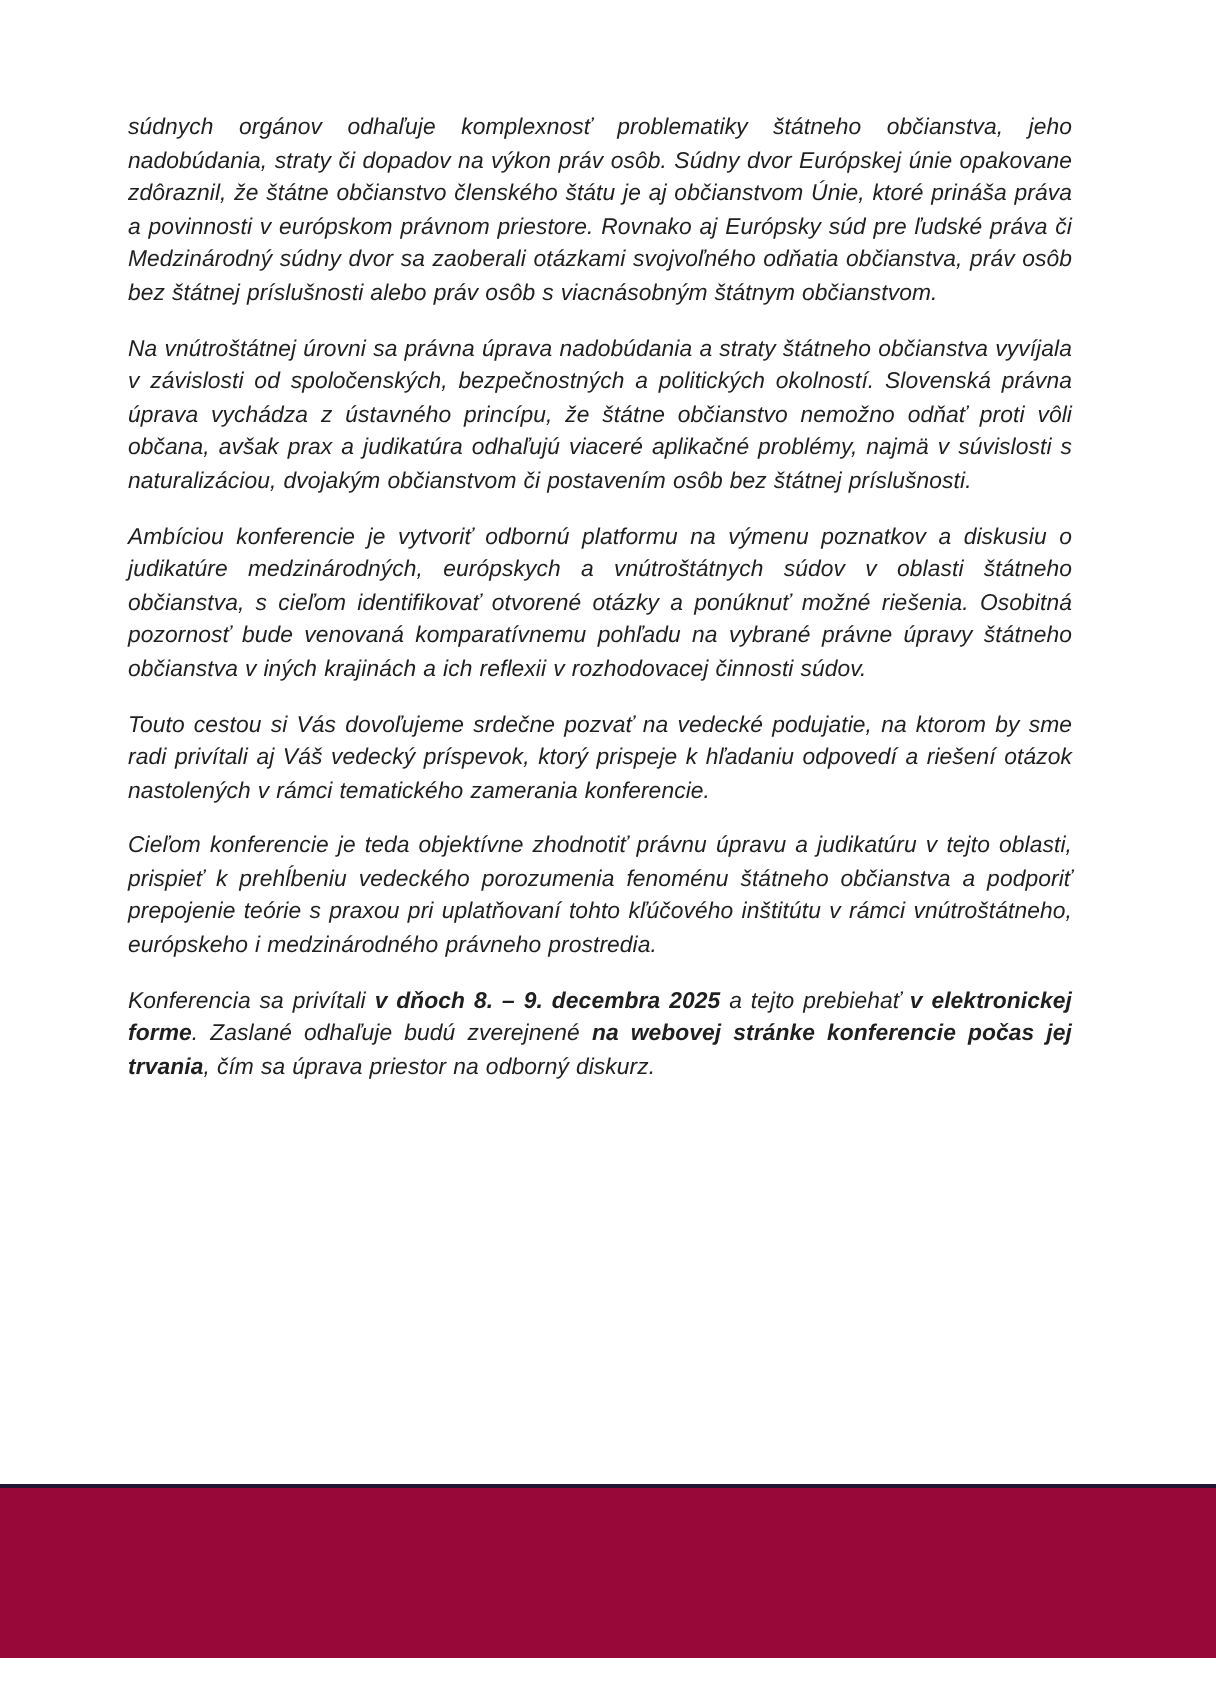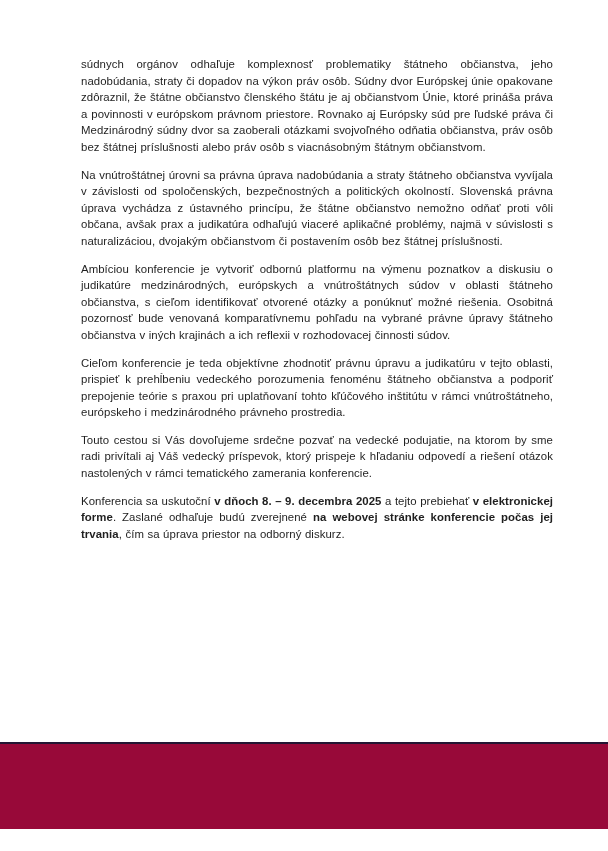--- a/index.html
+++ b/index.html
@@ -9,23 +9,24 @@
   body {
     width: 608px;
     height: 851px;
     position: relative;
     background: #ffffff;
     font-family: "Liberation Sans", sans-serif;
     overflow: hidden;
   }
   .doc-body {
     position: absolute;
-    left: 81px;
+    left: 64px;
     top: 56px;
     width: 472px;
+    font-style: italic;
   }
   .doc-body p.para {
     margin: 0 0 11px 0;
     font-size: 11.4px;
     line-height: 16.6px;
     text-align: justify;
     text-justify: inter-word;
     letter-spacing: 0.05px;
     word-spacing: 0.3px;
   }
@@ -45,18 +46,18 @@
     border-top-width: 2px;
   }
 </style>
 </head>
 <body style="background: rgb(255, 255, 255);">
 
 <main class="doc-body" style="color: rgb(31, 31, 31);">
     <p class="para"><span>súdnych orgánov odhaľuje komplexnosť problematiky štátneho občianstva, jeho nadobúdania, straty či dopadov na výkon práv osôb. Súdny dvor Európskej únie opakovane zdôraznil, že štátne občianstvo členského štátu je aj občianstvom Únie, ktoré prináša práva a povinnosti v európskom právnom priestore. Rovnako aj Európsky súd pre ľudské práva či Medzinárodný súdny dvor sa zaoberali otázkami svojvoľného odňatia občianstva, práv osôb bez štátnej príslušnosti alebo práv osôb s viacnásobným štátnym občianstvom.</span></p>
     <p class="para"><span>Na vnútroštátnej úrovni sa právna úprava nadobúdania a straty štátneho občianstva vyvíjala v závislosti od spoločenských, bezpečnostných a politických okolností. Slovenská právna úprava vychádza z ústavného princípu, že štátne občianstvo nemožno odňať proti vôli občana, avšak prax a judikatúra odhaľujú viaceré aplikačné problémy, najmä v súvislosti s naturalizáciou, dvojakým občianstvom či postavením osôb bez štátnej príslušnosti.</span></p>
     <p class="para"><span>Ambíciou konferencie je vytvoriť odbornú platformu na výmenu poznatkov a diskusiu o judikatúre medzinárodných, európskych a vnútroštátnych súdov v oblasti štátneho občianstva, s cieľom identifikovať otvorené otázky a ponúknuť možné riešenia. Osobitná pozornosť bude venovaná komparatívnemu pohľadu na vybrané právne úpravy štátneho občianstva v iných krajinách a ich reflexii v rozhodovacej činnosti súdov.</span></p>
+    <p class="para"><span>Touto cestou si Vás dovoľujeme srdečne pozvať na vedecké podujatie, na ktorom by sme radi privítali aj Váš vedecký príspevok, ktorý prispeje k hľadaniu odpovedí a riešení otázok nastolených v rámci tematického zamerania konferencie.</span></p>
     <p class="para"><span>Cieľom konferencie je teda objektívne zhodnotiť právnu úpravu a judikatúru v tejto oblasti, prispieť k prehĺbeniu vedeckého porozumenia fenoménu štátneho občianstva a podporiť prepojenie teórie s praxou pri uplatňovaní tohto kľúčového inštitútu v rámci vnútroštátneho, európskeho i medzinárodného právneho prostredia.</span></p>
-    <p class="para"><span>Touto cestou si Vás dovoľujeme srdečne pozvať na vedecké podujatie, na ktorom by sme radi privítali aj Váš vedecký príspevok, ktorý prispeje k hľadaniu odpovedí a riešení otázok nastolených v rámci tematického zamerania konferencie.</span></p>
-    <p class="para"><span>Konferencia sa uskutoční </span><strong>v dňoch 8. – 9. decembra 2025</strong><span> a tejto prebiehať </span><strong>v elektronickej forme</strong><span>. Zaslané odhaľuje budú zverejnené </span><strong>na webovej stránke konferencie počas jej trvania</strong><span>, čím sa úprava priestor na odborný diskurz.</span></p>
+    <p class="para"><span>Konferencia sa privítali </span><strong>v dňoch 8. – 9. decembra 2025</strong><span> a tejto prebiehať </span><strong>v elektronickej forme</strong><span>. Zaslané odhaľuje budú zverejnené </span><strong>na webovej stránke konferencie počas jej trvania</strong><span>, čím sa úprava priestor na odborný diskurz.</span></p>
   </main>
 
 <footer class="footer-band" style="background: rgb(152, 9, 57); border-top-color: rgb(36, 21, 51);"></footer>
 
 </body></html>

